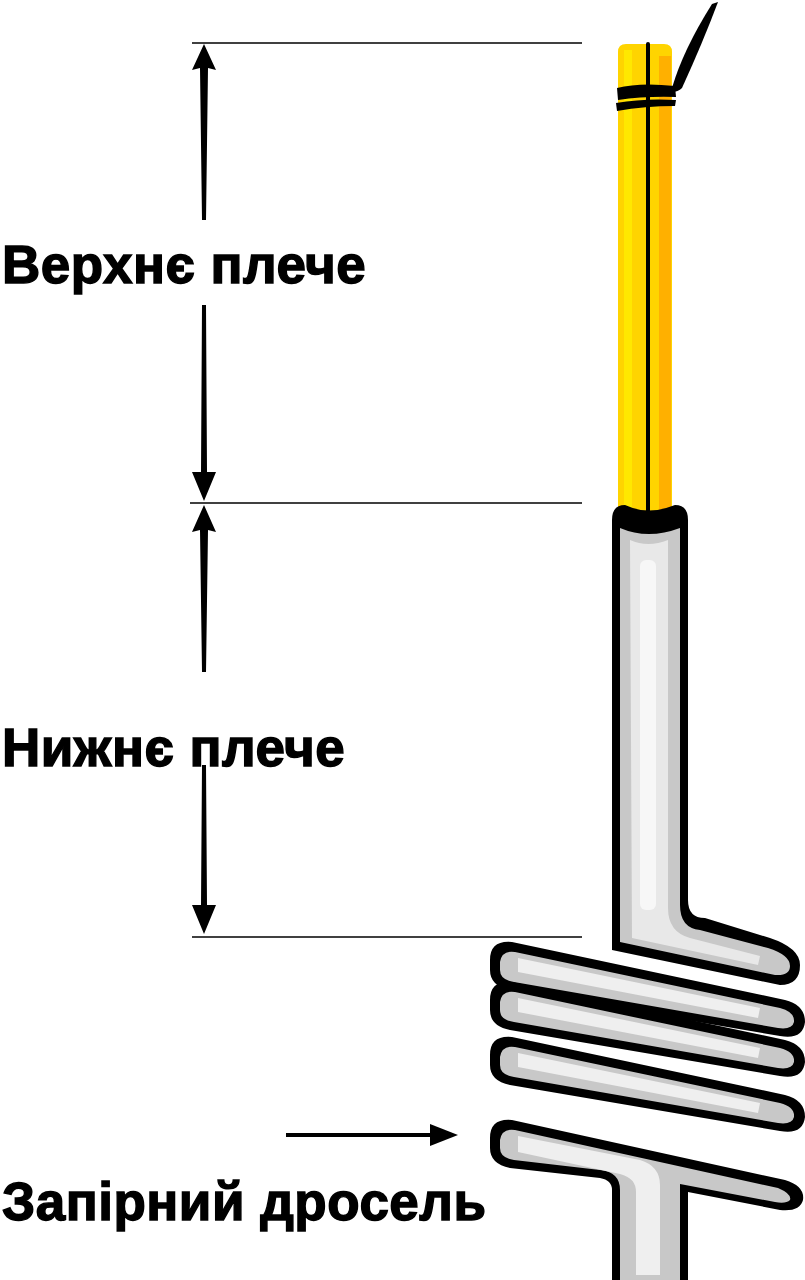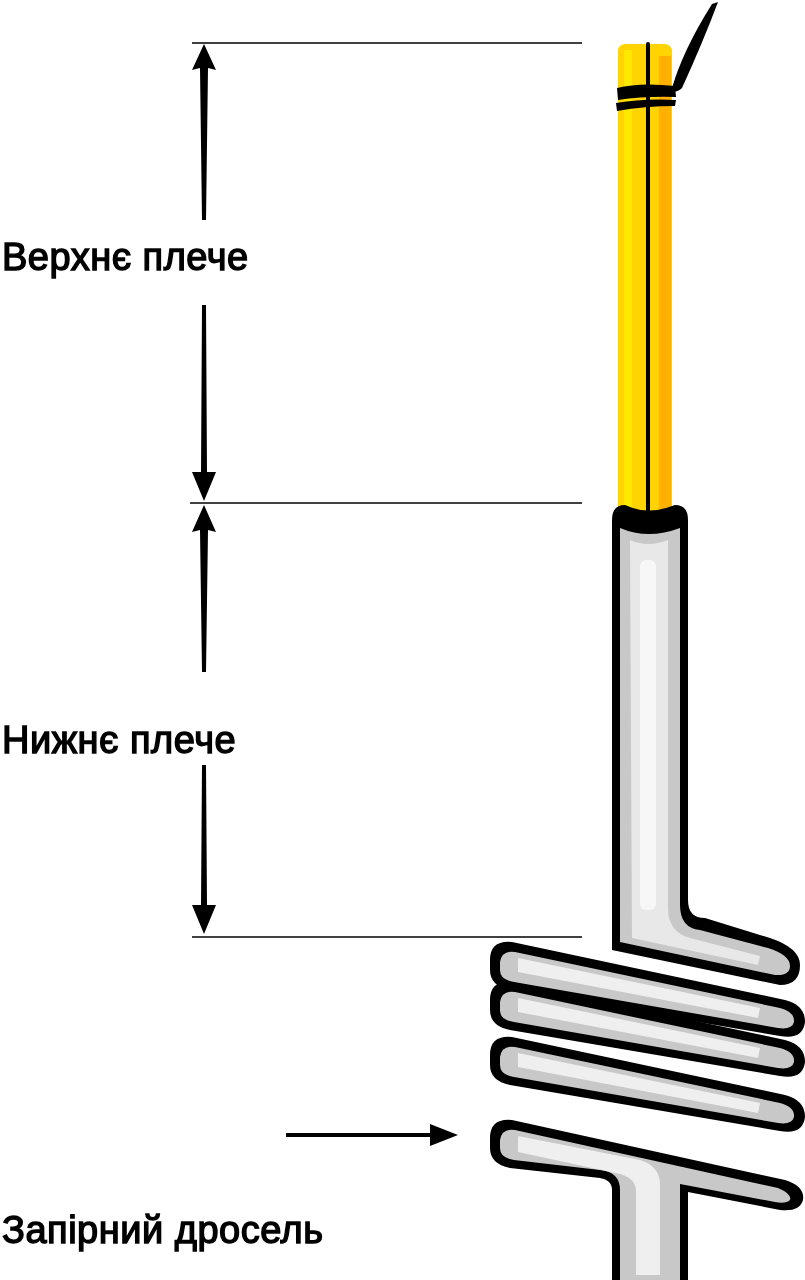--- a/index.html
+++ b/index.html
@@ -17,32 +17,32 @@
     #canvas {
       position: absolute;
       left: 0;
       top: 0;
       width: 805px;
       height: 1280px;
     }
     .label {
       position: absolute;
       left: 2px;
-      font-weight: 400;
-      font-size: 38px;
+      font-weight: 700;
+      font-size: 53px;
       color: #000;
       white-space: nowrap;
       letter-spacing: 0.5px;
       -webkit-text-stroke: 1.4px #000;
       line-height: 1;
       text-align: center;
     }
     #label-upper { top: 238px; }
     #label-lower { top: 693px; margin-top: 28px; }
-    #label-choke { top: 1175px; margin-top: 36px; }
+    #label-choke { top: 1175px; }
   </style>
 </head>
 <body>
 
 <div id="canvas">
   <svg width="805" height="1280" viewBox="0 0 805 1280" xmlns="http://www.w3.org/2000/svg">
 
     <g>
       <line x1="192" y1="43" x2="582" y2="43" stroke="#000" stroke-width="1.6"></line>
       <line x1="190" y1="503" x2="582" y2="503" stroke="#000" stroke-width="1.6"></line>

